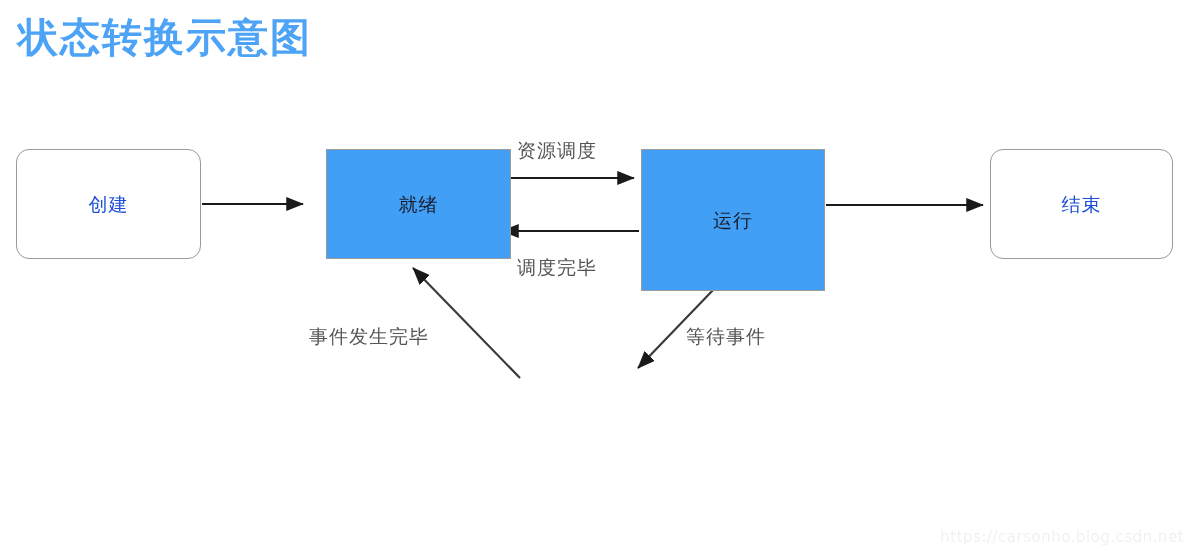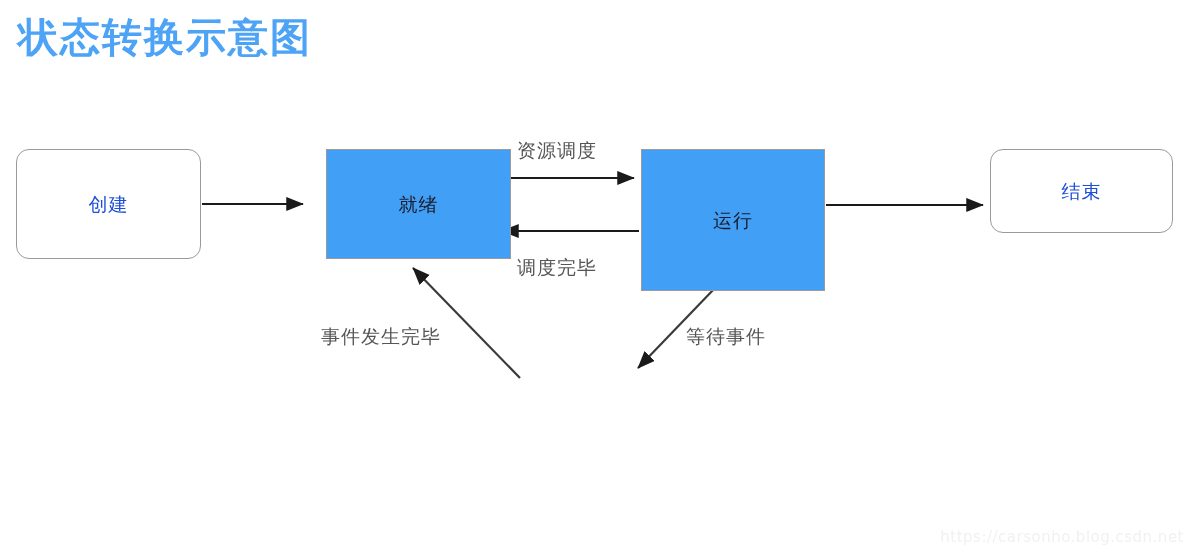--- a/index.html
+++ b/index.html
@@ -118,28 +118,28 @@
   </div>
 
   <div class="node accent" style="left:310px; top:149px; width:185px; height:110px;margin-left:16px;">
     <span>就绪</span>
   </div>
 
   <div class="node accent" style="left:641px; top:149px; width:184px; height:142px;">
     <span>运行</span>
   </div>
 
-  <div class="node plain" style="left:990px; top:149px; width:183px; height:84px;">
+  <div class="node plain" style="left:990px; top:149px; width:183px; height:110px;">
     <span>结束</span>
   </div>
 
 
   <div class="edge-label" style="left:517px; top:141px;">资源调度</div>
 
   <div class="edge-label" style="left:517px; top:258px;">调度完毕</div>
 
   <div class="edge-label" style="left:686px; top:327px;">等待事件</div>
 
-  <div class="edge-label" style="left:309px; top:327px;margin-left:12px;">事件发生完毕</div>
+  <div class="edge-label" style="left:309px; top:327px;">事件发生完毕</div>
 
   <div class="watermark">https://carsonho.blog.csdn.net</div>
 
 </div>
 
 </body></html>

